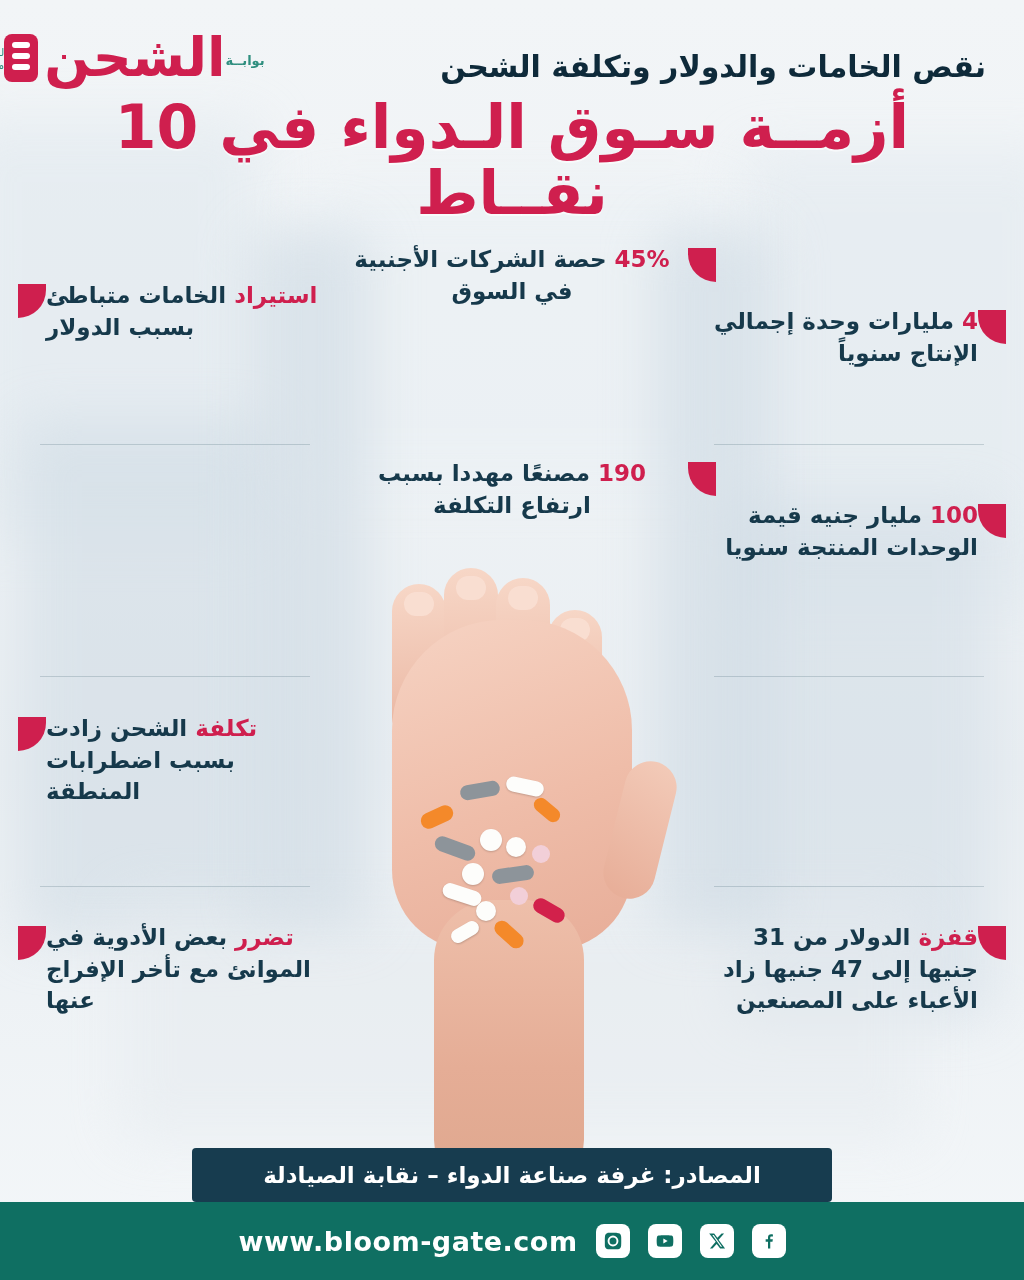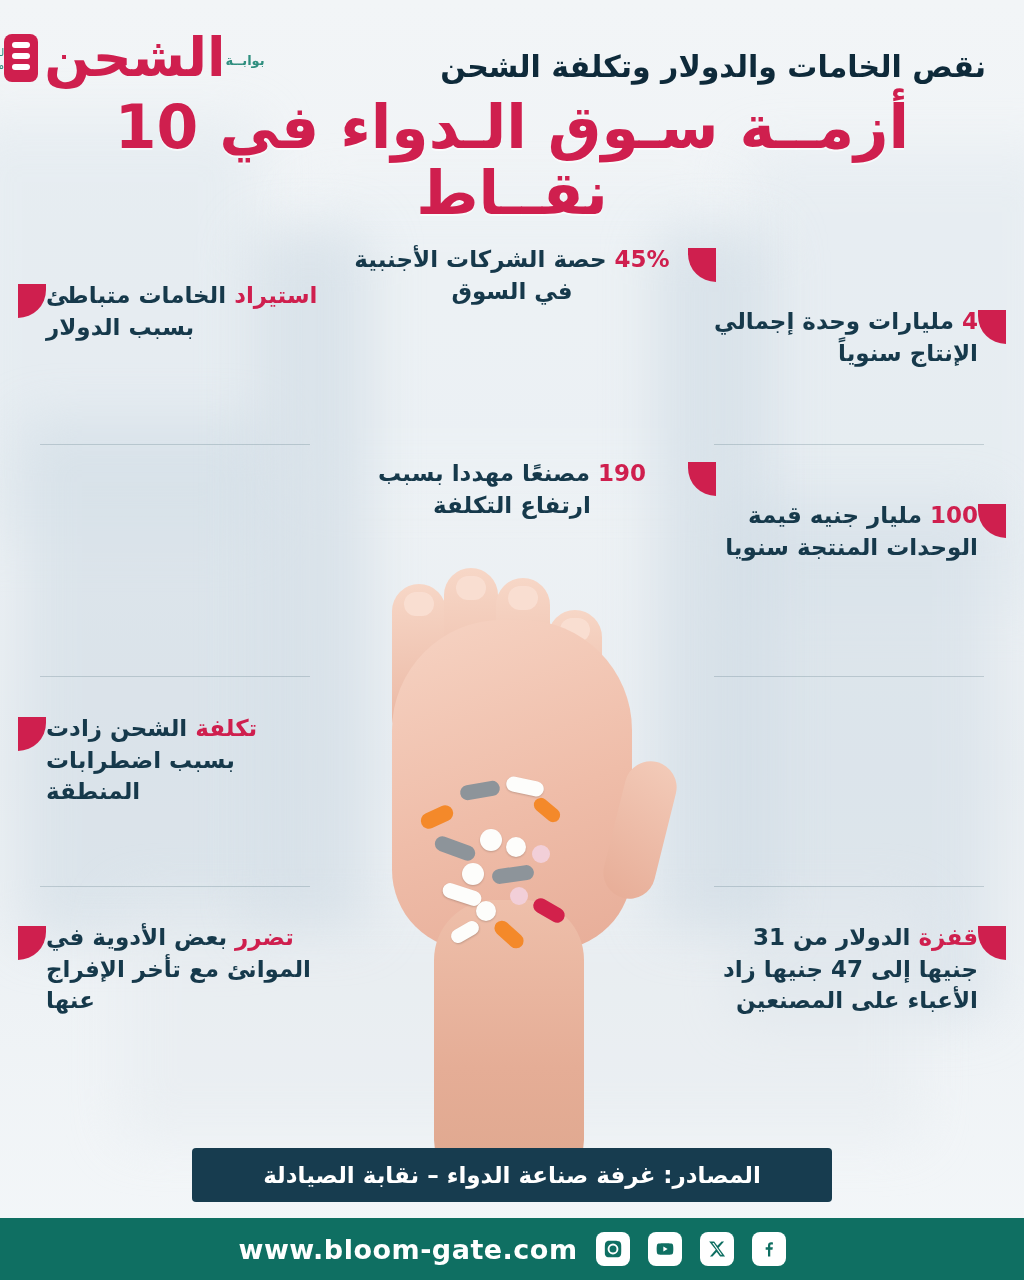--- a/index.html
+++ b/index.html
@@ -131,21 +131,21 @@
 
   
   .sources {
     position:absolute; left: 50%; transform: translateX(-50%);
     bottom: 78px; width: 640px; height: 54px;
     background:#173c4f; color:#ffffff; border-radius: 4px;
     display:flex; align-items:center; justify-content:center;
     font-size: 23px; font-weight: bold; z-index: 8;
   }
   .footer {
-    position:absolute; left:0; right:0; bottom:0; height: 62px;
+    position:absolute; left:0; right:0; bottom:0; height: 78px;
     background:#0f6f62; display:flex; align-items:center; justify-content:center;
     gap: 18px; z-index: 9;
   }
   .social {
     width: 34px; height: 34px; border-radius: 8px; background:#ffffff;
     display:flex; align-items:center; justify-content:center;
     color:#0f6f62; font-weight:bold; font-size:18px;
   }
   .site {
     color:#ffffff; font-size: 27px; font-weight:bold; letter-spacing:.5px;

